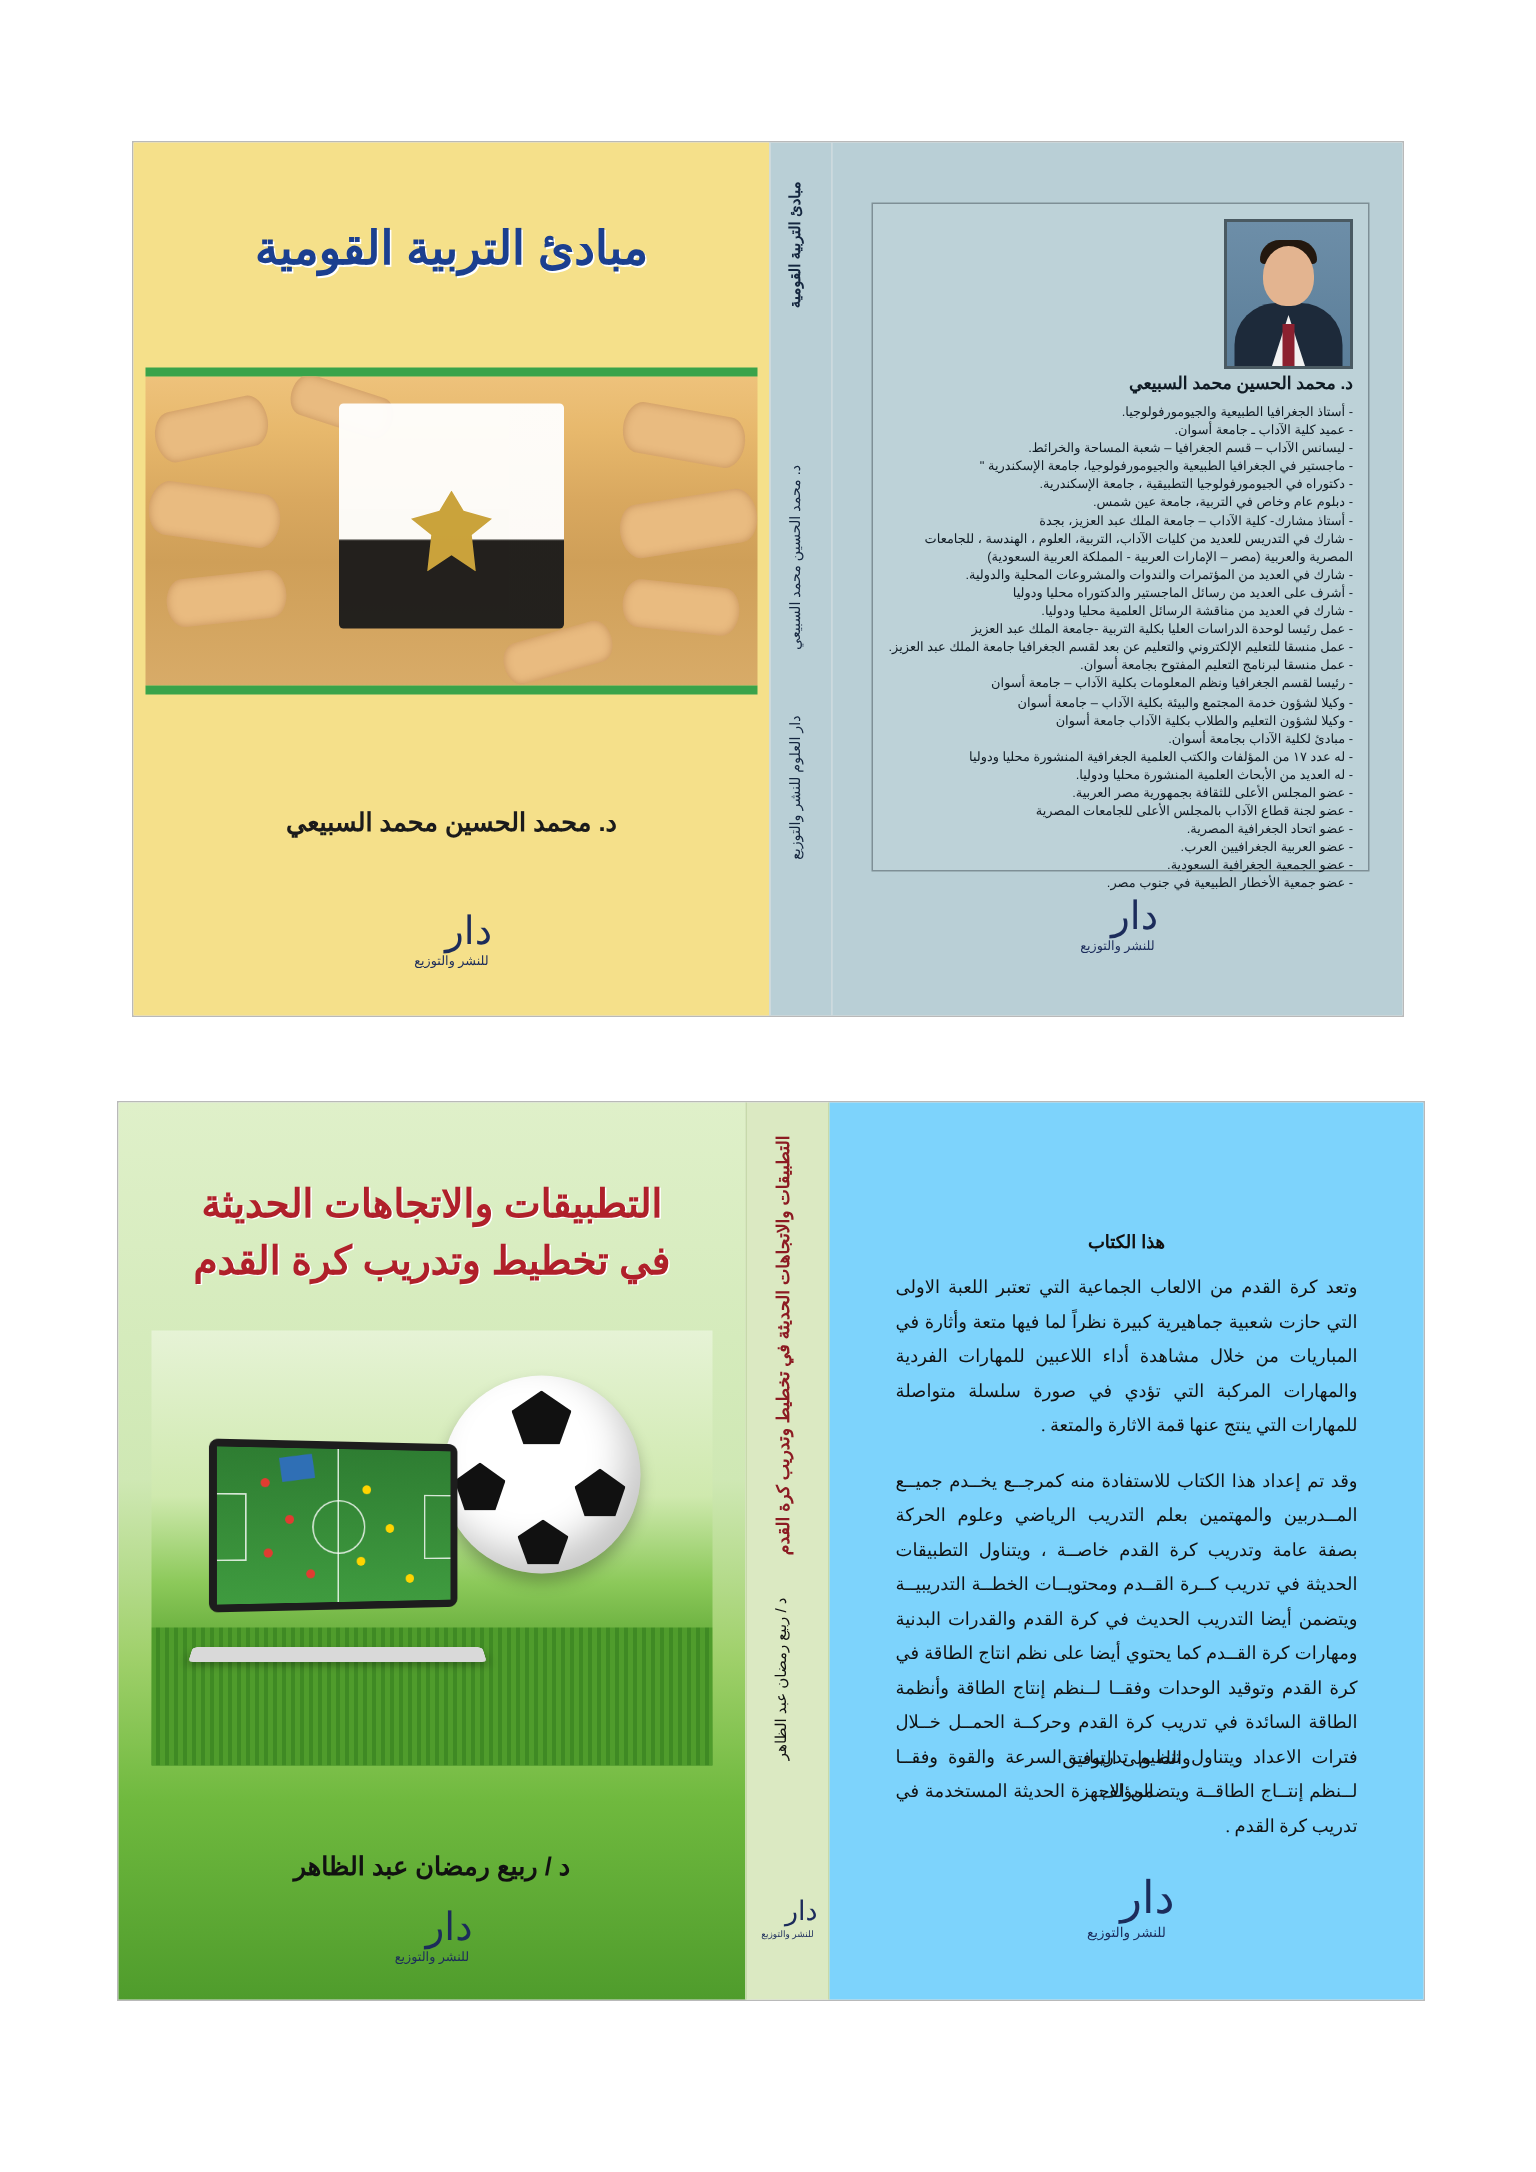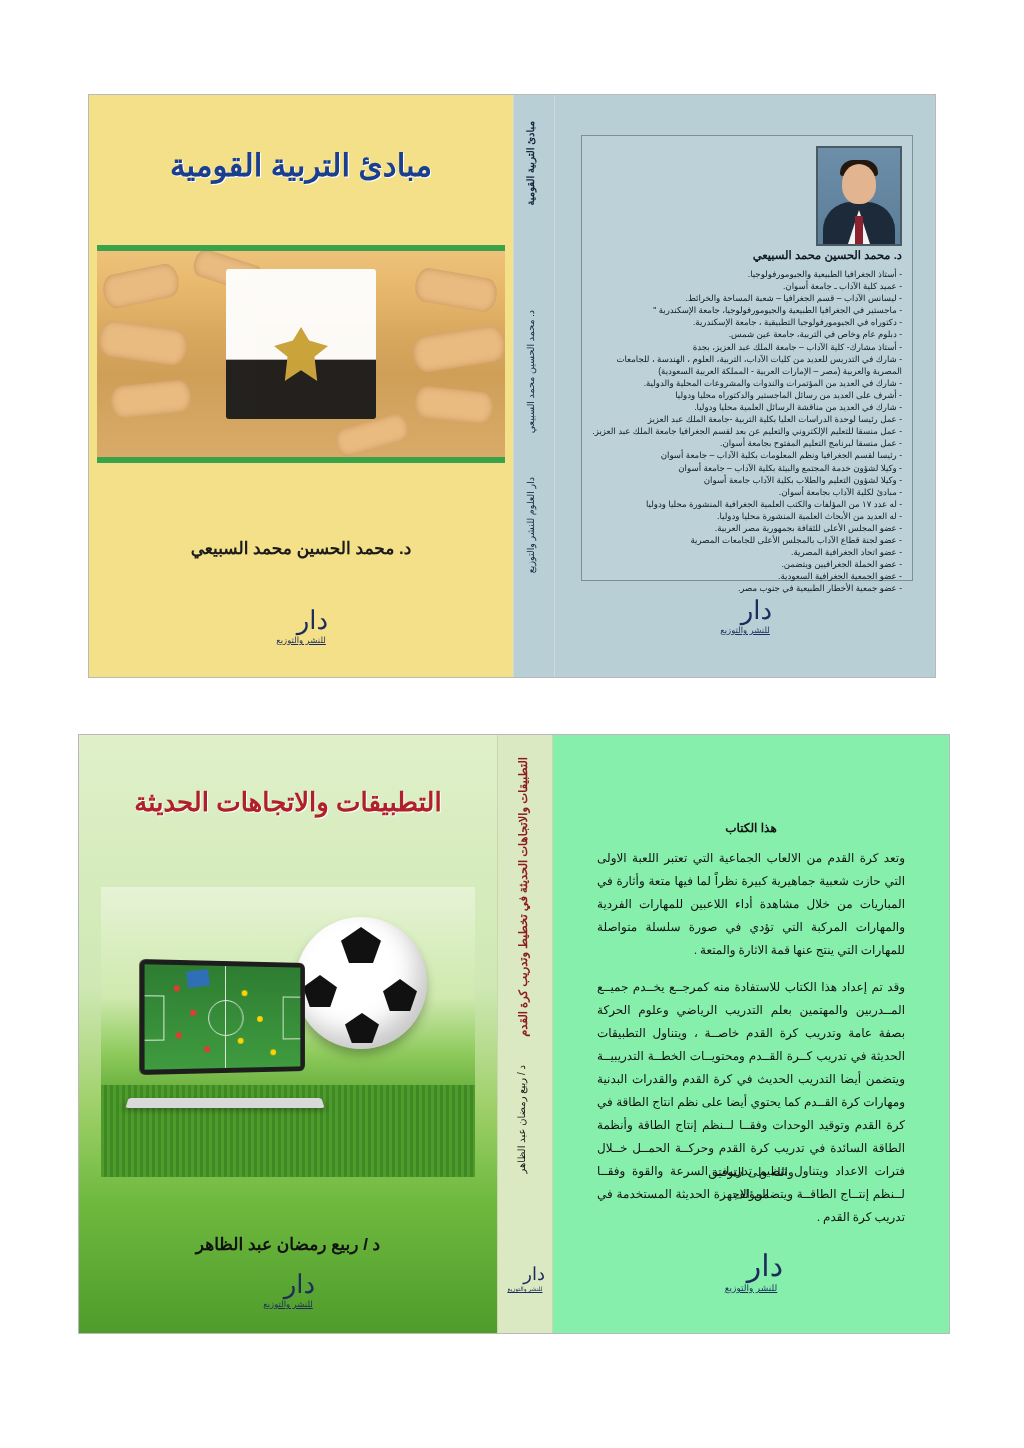--- a/index.html
+++ b/index.html
@@ -24,21 +24,21 @@
   .hands{position:absolute;inset:0;}
   .hand{position:absolute;background:#e9bb80;border-radius:18px/26px;box-shadow:inset 0 0 6px rgba(150,90,40,.45);}
   .flagbox{position:absolute;left:50%;top:18px;transform:translateX(-50%);width:150px;height:150px;
            background:linear-gradient(180deg,#ffffff 0%,#ffffff 60%,#1a1a1a 61%,#1a1a1a 100%);opacity:.95;border-radius:3px;}
   .eagle{position:absolute;left:50%;top:58px;transform:translateX(-50%);width:54px;height:54px;background:#caa33a;
          clip-path:polygon(50% 0%,65% 25%,100% 35%,75% 55%,80% 100%,50% 80%,20% 100%,25% 55%,0% 35%,35% 25%);}
   .f1-author{position:absolute;bottom:118px;left:0;right:0;text-align:center;font-size:17px;font-weight:bold;color:#1b1b1b;}
   .f1-subtitle{position:absolute;bottom:94px;left:0;right:0;text-align:center;font-size:12.5px;color:#1b1b1b;}
   .logo{width:54px;height:54px;position:relative;margin:0 auto;}
   .logo .glyph{font-size:26px;color:#1c2c5b;line-height:1;font-weight:normal;text-align:right;}
-  .logo .pub{font-size:8.5px;color:#1c2c5b;text-align:center;margin-top:2px;text-decoration:underline;}
+  .logo .pub{font-size:8.5px;color:#1c2c5b;text-align:center;margin-top:2px;}
   .f1-logo{position:absolute;bottom:16px;left:0;right:0;}
 
   .spine-text{position:absolute;writing-mode:vertical-rl;text-orientation:mixed;transform:rotate(180deg);
               left:50%;margin-left:-9px;font-size:9.5px;color:#14263f;white-space:nowrap;}
   #s1-t1{top:26px;font-weight:bold;font-size:10px;}
   #s1-t2{top:215px;}
   #s1-t3{top:382px;}
 
   .b1-panel{position:absolute;top:40px;left:26px;right:22px;bottom:96px;border:1px solid #7e8f96;background:#bdd2d8;}
   .b1-photo{position:absolute;top:10px;right:10px;width:82px;height:96px;border:2px solid #4a5a62;background:#cfa98a;overflow:hidden;}
@@ -51,21 +51,21 @@
   .b1-name{position:absolute;top:112px;right:10px;left:10px;text-align:right;font-size:11.5px;font-weight:bold;color:#101b24;}
   .b1-list{position:absolute;top:132px;right:10px;left:10px;text-align:right;}
   .b1-list div{font-size:8.6px;line-height:12.1px;color:#101b24;white-space:nowrap;overflow:hidden;text-overflow:clip;}
   .b1-logo{position:absolute;bottom:26px;left:0;right:0;}
 
   
   #spread2{left:78px;top:734px;width:872px;height:600px;}
   .front2{width:418px;position:relative;box-sizing:border-box;overflow:hidden;
           background:linear-gradient(180deg,#dff0c9 0%,#cfe8b4 42%,#9fd06a 62%,#6fb93e 78%,#4f9c2c 100%);}
   .spine2{width:56px;background:#dbe9c2;position:relative;box-sizing:border-box;border-left:1px solid #c7d9ab;border-right:1px solid #c7d9ab;}
-  .back2{flex:1;background:#86efac;position:relative;box-sizing:border-box;}
+  .back2{flex:1;background:#7dd3fc;position:relative;box-sizing:border-box;}
 
   .f2-title{position:absolute;top:48px;left:12px;right:12px;text-align:center;font-size:26px;font-weight:bold;color:#b0202a;line-height:38px;
             text-shadow:1px 1px 0 #ffffff;}
   .f2-art{position:absolute;top:152px;left:22px;right:22px;height:290px;
           background:linear-gradient(180deg,#e6f3d6 0%,#cfe9ae 38%,#8cc95a 58%,#5aa432 76%,#3f8a24 100%);overflow:hidden;}
   .grassline{position:absolute;left:0;right:0;bottom:0;height:92px;background:repeating-linear-gradient(90deg,#4f9c2c 0 3px,#3f8a24 3px 6px);}
   .ball{position:absolute;right:48px;top:30px;width:132px;height:132px;border-radius:50%;background:#ffffff;
         box-shadow:inset -10px -14px 24px rgba(0,0,0,.22),0 6px 10px rgba(0,0,0,.25);}
   .ball .p{position:absolute;background:#111;}
   .p1{width:40px;height:36px;left:46px;top:10px;clip-path:polygon(50% 0,100% 38%,80% 100%,20% 100%,0 38%);}
@@ -176,39 +176,40 @@
           <div>- عمل منسقا لبرنامج التعليم المفتوح بجامعة أسوان.</div>
           <div>- رئيسا لقسم الجغرافيا ونظم المعلومات بكلية الآداب – جامعة أسوان</div>
           <div>- وكيلا لشؤون خدمة المجتمع والبيئة بكلية الآداب – جامعة أسوان</div>
           <div>- وكيلا لشؤون التعليم والطلاب بكلية الآداب جامعة أسوان</div>
           <div>- مبادئ لكلية الآداب بجامعة أسوان.</div>
           <div>- له عدد ١٧ من المؤلفات والكتب العلمية الجغرافية المنشورة محليا ودوليا</div>
           <div>- له العديد من الأبحاث العلمية المنشورة محليا ودوليا.</div>
           <div>- عضو المجلس الأعلى للثقافة بجمهورية مصر العربية.</div>
           <div>- عضو لجنة قطاع الآداب بالمجلس الأعلى للجامعات المصرية</div>
           <div>- عضو اتحاد الجغرافية المصرية.</div>
-          <div>- عضو الحملة الجغرافيين ويتضمن.</div>
+          <div>- عضو العربية الجغرافيين العرب.</div>
           <div>- عضو الجمعية الجغرافية السعودية.</div>
           <div>- عضو جمعية الأخطار الطبيعية في جنوب مصر.</div>
         </div>
       </div>
       <div class="b1-logo">
         <div class="logo">
           <div class="glyph">دار</div>
           <div class="pub">للنشر والتوزيع</div>
         </div>
       </div>
     </div>
   </div>
 
   <div class="spread" id="spread2">
 
     <div class="front2">
       <div class="f2-title">
         <div>التطبيقات والاتجاهات الحديثة</div>
+        <div>في تخطيط وتدريب كرة القدم</div>
       </div>
 
       <div class="f2-art">
         <div class="grassline"></div>
         <div class="ball">
           <div class="p p1"></div>
             <div class="p p2"></div>
             <div class="p p3"></div>
             <div class="p p4"></div>
         </div>

